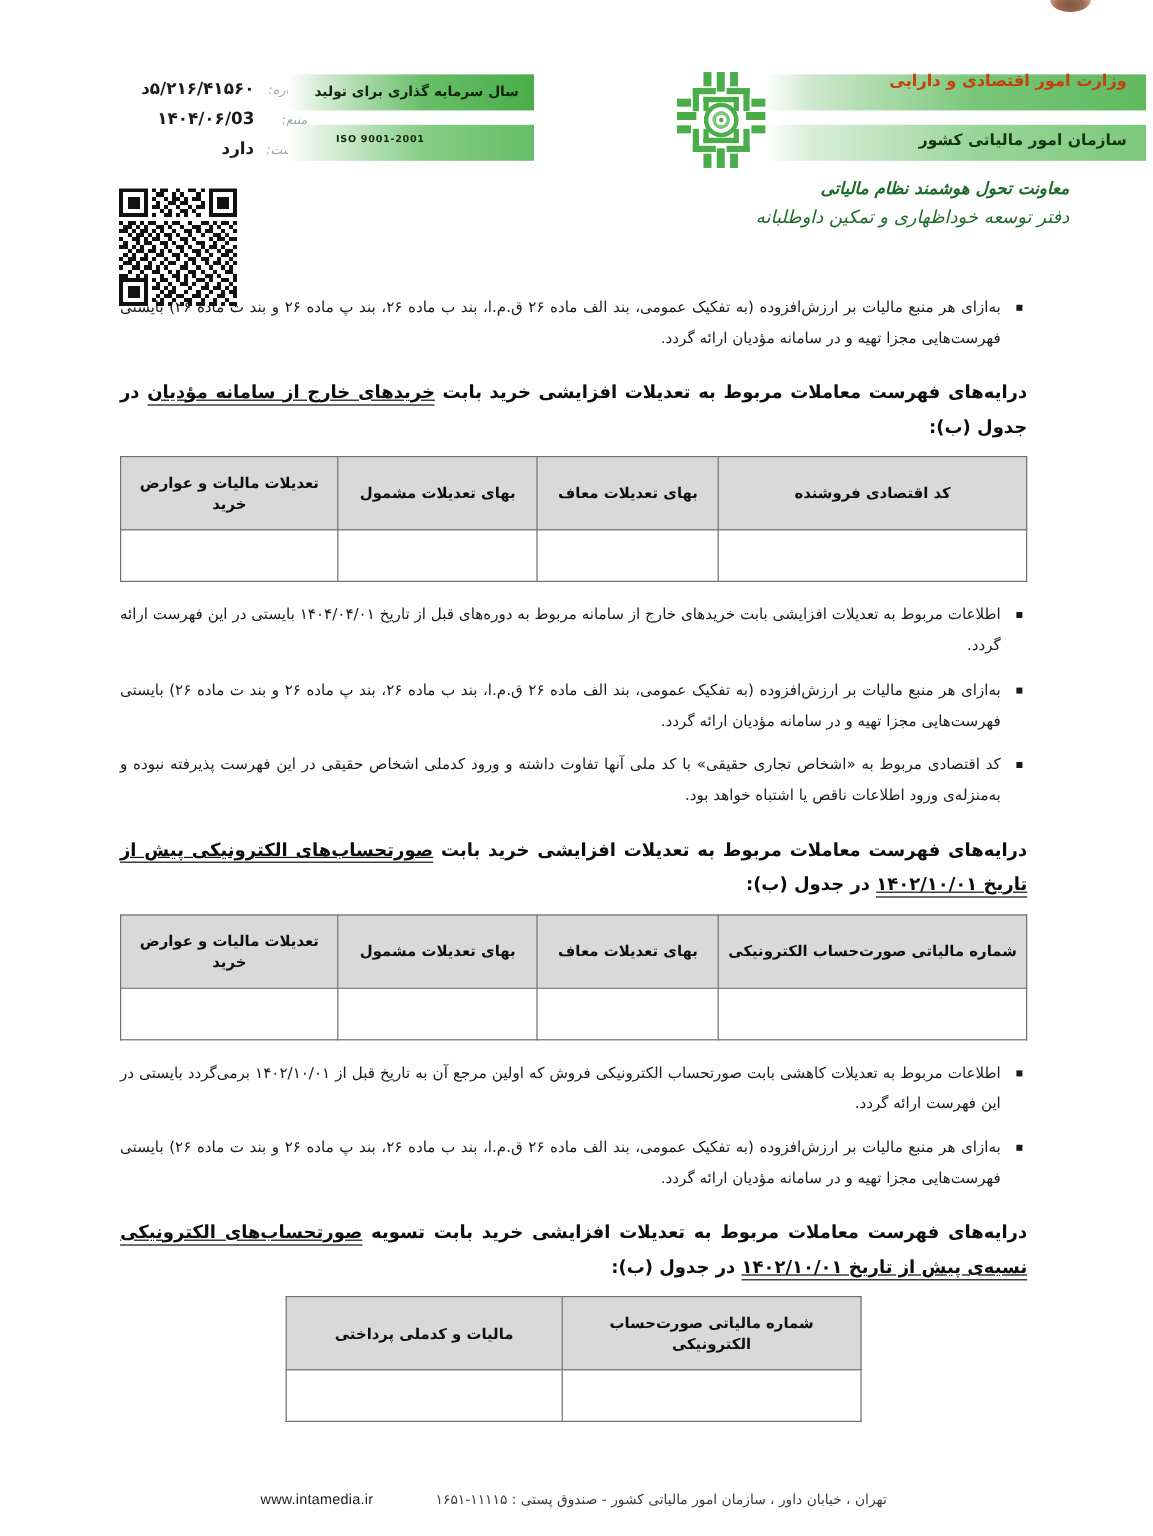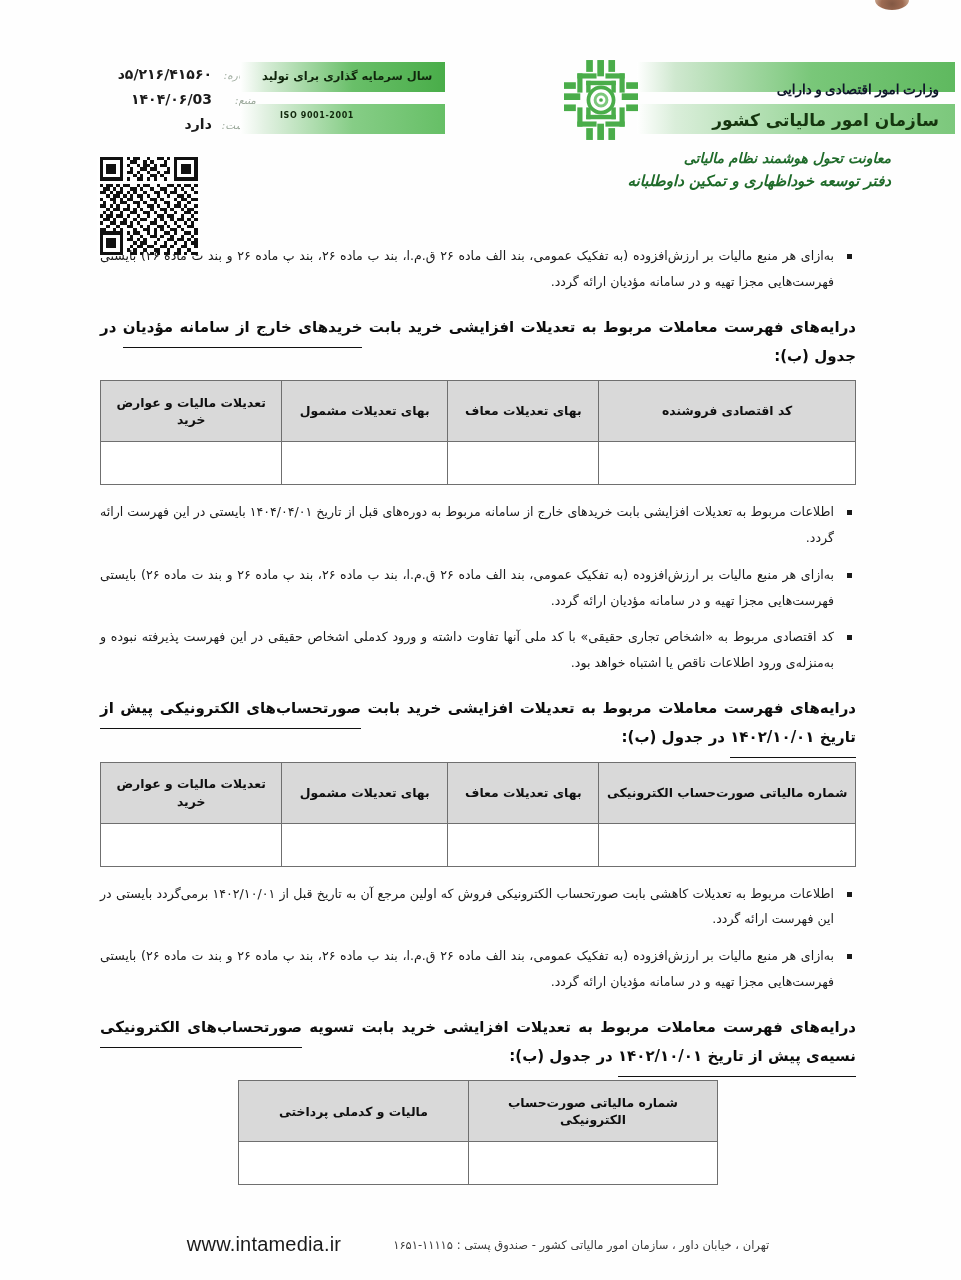--- a/index.html
+++ b/index.html
@@ -111,30 +111,29 @@
     width: 205px;
     background: linear-gradient(to right, #ffffff 0%, #e2f1e2 12%, #86cd86 55%, #66bf66 100%);
   }
   .bar-text {
     position: absolute;
     white-space: nowrap;
     color: #1d1d1d;
     font-weight: 700;
   }
   .org-line1 {
-    top: 21px;
+    top: 0;
     right: 22px;
     font-size: 13.5px;
-    color: #0f172a;
-    font-family: Liberation Serif, serif;
+    color: #c2410c;
   }
   .org-line2 {
     top: 50px;
     right: 22px;
-    font-size: 17px;
+    font-size: 13px;
     color: #15350f;
   }
   .slogan {
     top: 9px;
     left: 22px;
     font-size: 11.5px;
     color: #10250c;
   }
   .iso {
     top: 51px;
@@ -165,21 +164,21 @@
   }
   .dept-line1 {
     font-size: 14px;
     font-weight: 700;
     letter-spacing: .4px;
     line-height: 1.5;
     font-style: italic;
   }
   .dept-line2 {
     font-size: 15px;
-    font-weight: 700;
+    font-weight: 400;
     line-height: 1.7;
     font-style: italic;
   }
 
   
   .qr {
     position: absolute;
     top: 157px;
     left: 97px;
     width: 103px;
@@ -213,21 +212,21 @@
   }
   ul.bullets li::before {
     content: "";
     position: absolute;
     right: 4px;
     top: 11px;
     width: 5px;
     height: 5px;
     background: #1a1a1a;
   }
-  .u { border-bottom: 1px solid #333; padding-bottom: 11px; }
+  .u { border-bottom: 1px solid #333; padding-bottom: 1px; text-decoration: underline; }
 
   h2.section-title {
     margin: 18px 0 9px 0;
     font-size: 15px;
     font-weight: 700;
     line-height: 1.95;
     text-align: justify;
     text-align-last: right;
     color: #0d0d0d;
   }
@@ -279,21 +278,21 @@
     justify-content: center;
     gap: 52px;
     color: #2a2a2a;
   }
   .footer-address {
     font-size: 11.5px;
     letter-spacing: .2px;
     opacity: .92;
   }
   .footer-url {
-    font-size: 20px;
+    font-size: 12px;
     font-family: "Liberation Sans", sans-serif;
     color: #1a1a1a;
     letter-spacing: .2px;
     direction: ltr;
   }
 </style>
 </head>
 <body>
 
 <div class="page">

